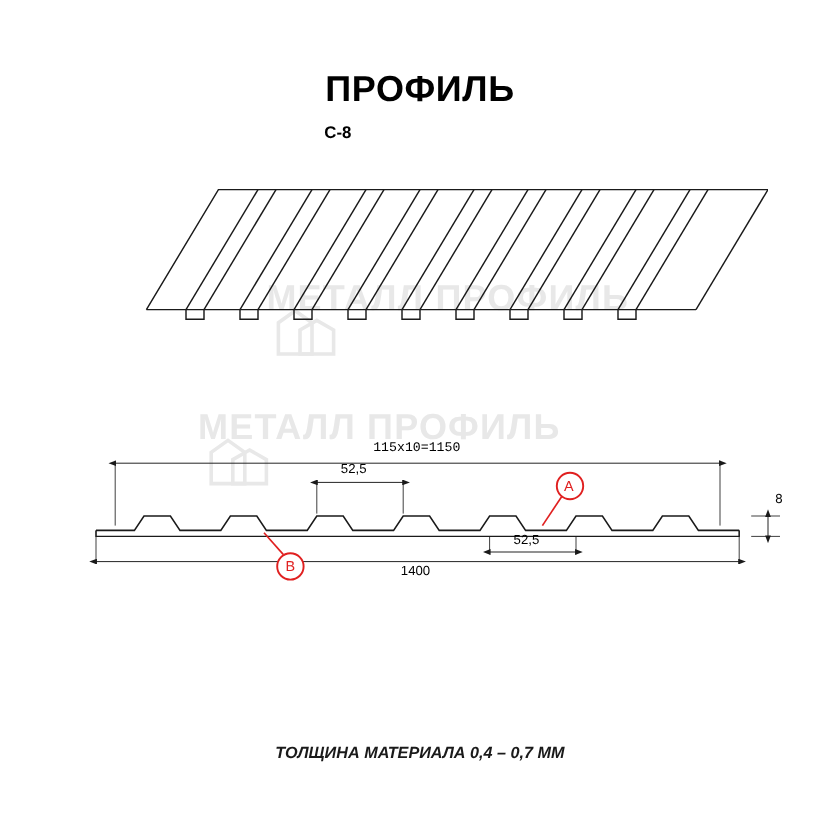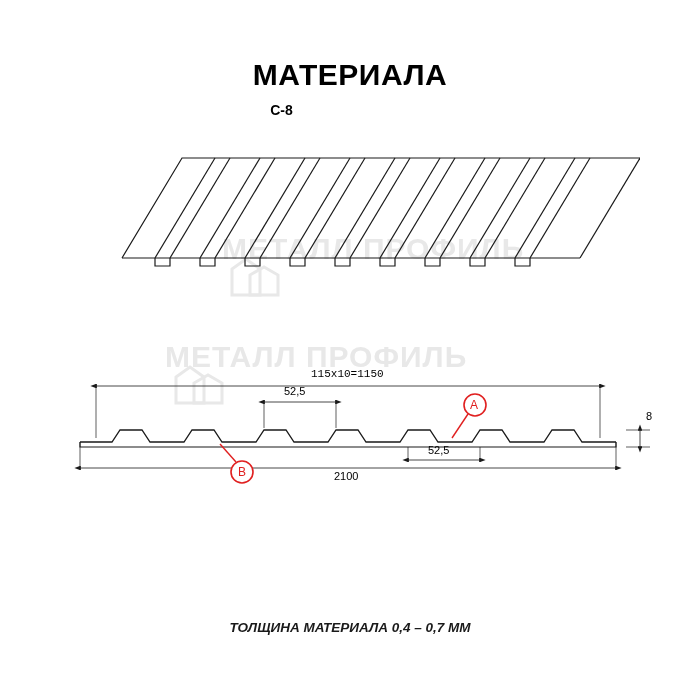--- a/index.html
+++ b/index.html
@@ -86,21 +86,21 @@
     font-size: 11px;
     color: #000;
     white-space: nowrap;
   }
 </style>
 </head>
 <body>
 
 <div class="page">
 
-  <div class="title">МАТЕРИАЛА</div>
+  <div class="title">ПРОФИЛЬ</div>
   <div class="subtitle">С-8</div>
 
   <div class="watermark wm1">МЕТАЛЛ ПРОФИЛЬ</div>
   <div class="watermark wm2">МЕТАЛЛ ПРОФИЛЬ</div>
 
   <div class="wm-logo" style="top:255px; left:228px;">
     <svg width="60" height="45" viewBox="0 0 60 45">
       <path d="M4 40 L4 14 L18 4 L32 14 L32 40 Z" fill="none" stroke="#e8e8e8" stroke-width="3"></path>
       <path d="M22 40 L22 20 L36 12 L50 20 L50 40 Z" fill="none" stroke="#e8e8e8" stroke-width="3"></path>
     </svg>
@@ -207,21 +207,21 @@
         <line x1="402" y1="88" x2="418" y2="64"></line>
         <line x1="170" y1="94" x2="186" y2="112"></line>
       </g>
       <circle cx="425" cy="55" r="11" fill="#ffffff" stroke="#e02020" stroke-width="1.6"></circle>
       <circle cx="192" cy="122" r="11" fill="#ffffff" stroke="#e02020" stroke-width="1.6"></circle>
     </svg>
 
     <div class="lbl" style="left:261px; top:18px;font-family:Liberation Mono, monospace;">115х10=1150</div>
     <div class="lbl" style="left:234px; top:35px;">52,5</div>
     <div class="lbl" style="left:378px; top:94px;">52,5</div>
-    <div class="lbl" style="left:284px; top:120px;">2100</div>
+    <div class="lbl" style="left:284px; top:120px;">1400</div>
     <div class="lbl" style="left:596px; top:60px;">8</div>
 
     <div class="lbl" style="left:420px; top:48px; color:#e02020; font-size:12px;">A</div>
     <div class="lbl" style="left:188px; top:115px; color:#e02020; font-size:12px;">B</div>
   </div>
 
   <div class="footer-note">ТОЛЩИНА МАТЕРИАЛА 0,4 – 0,7 ММ</div>
 
 </div>
 

